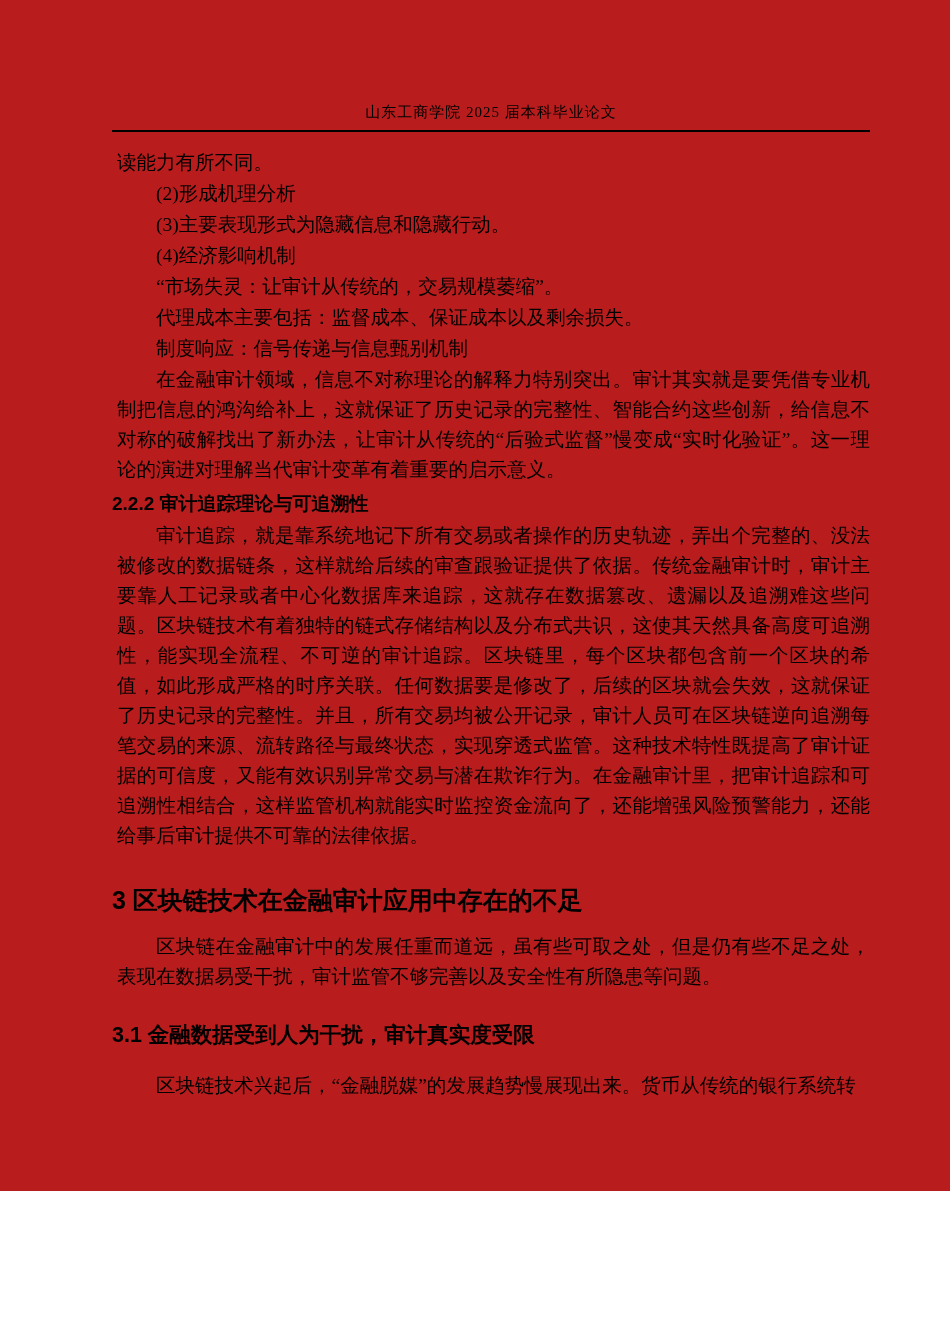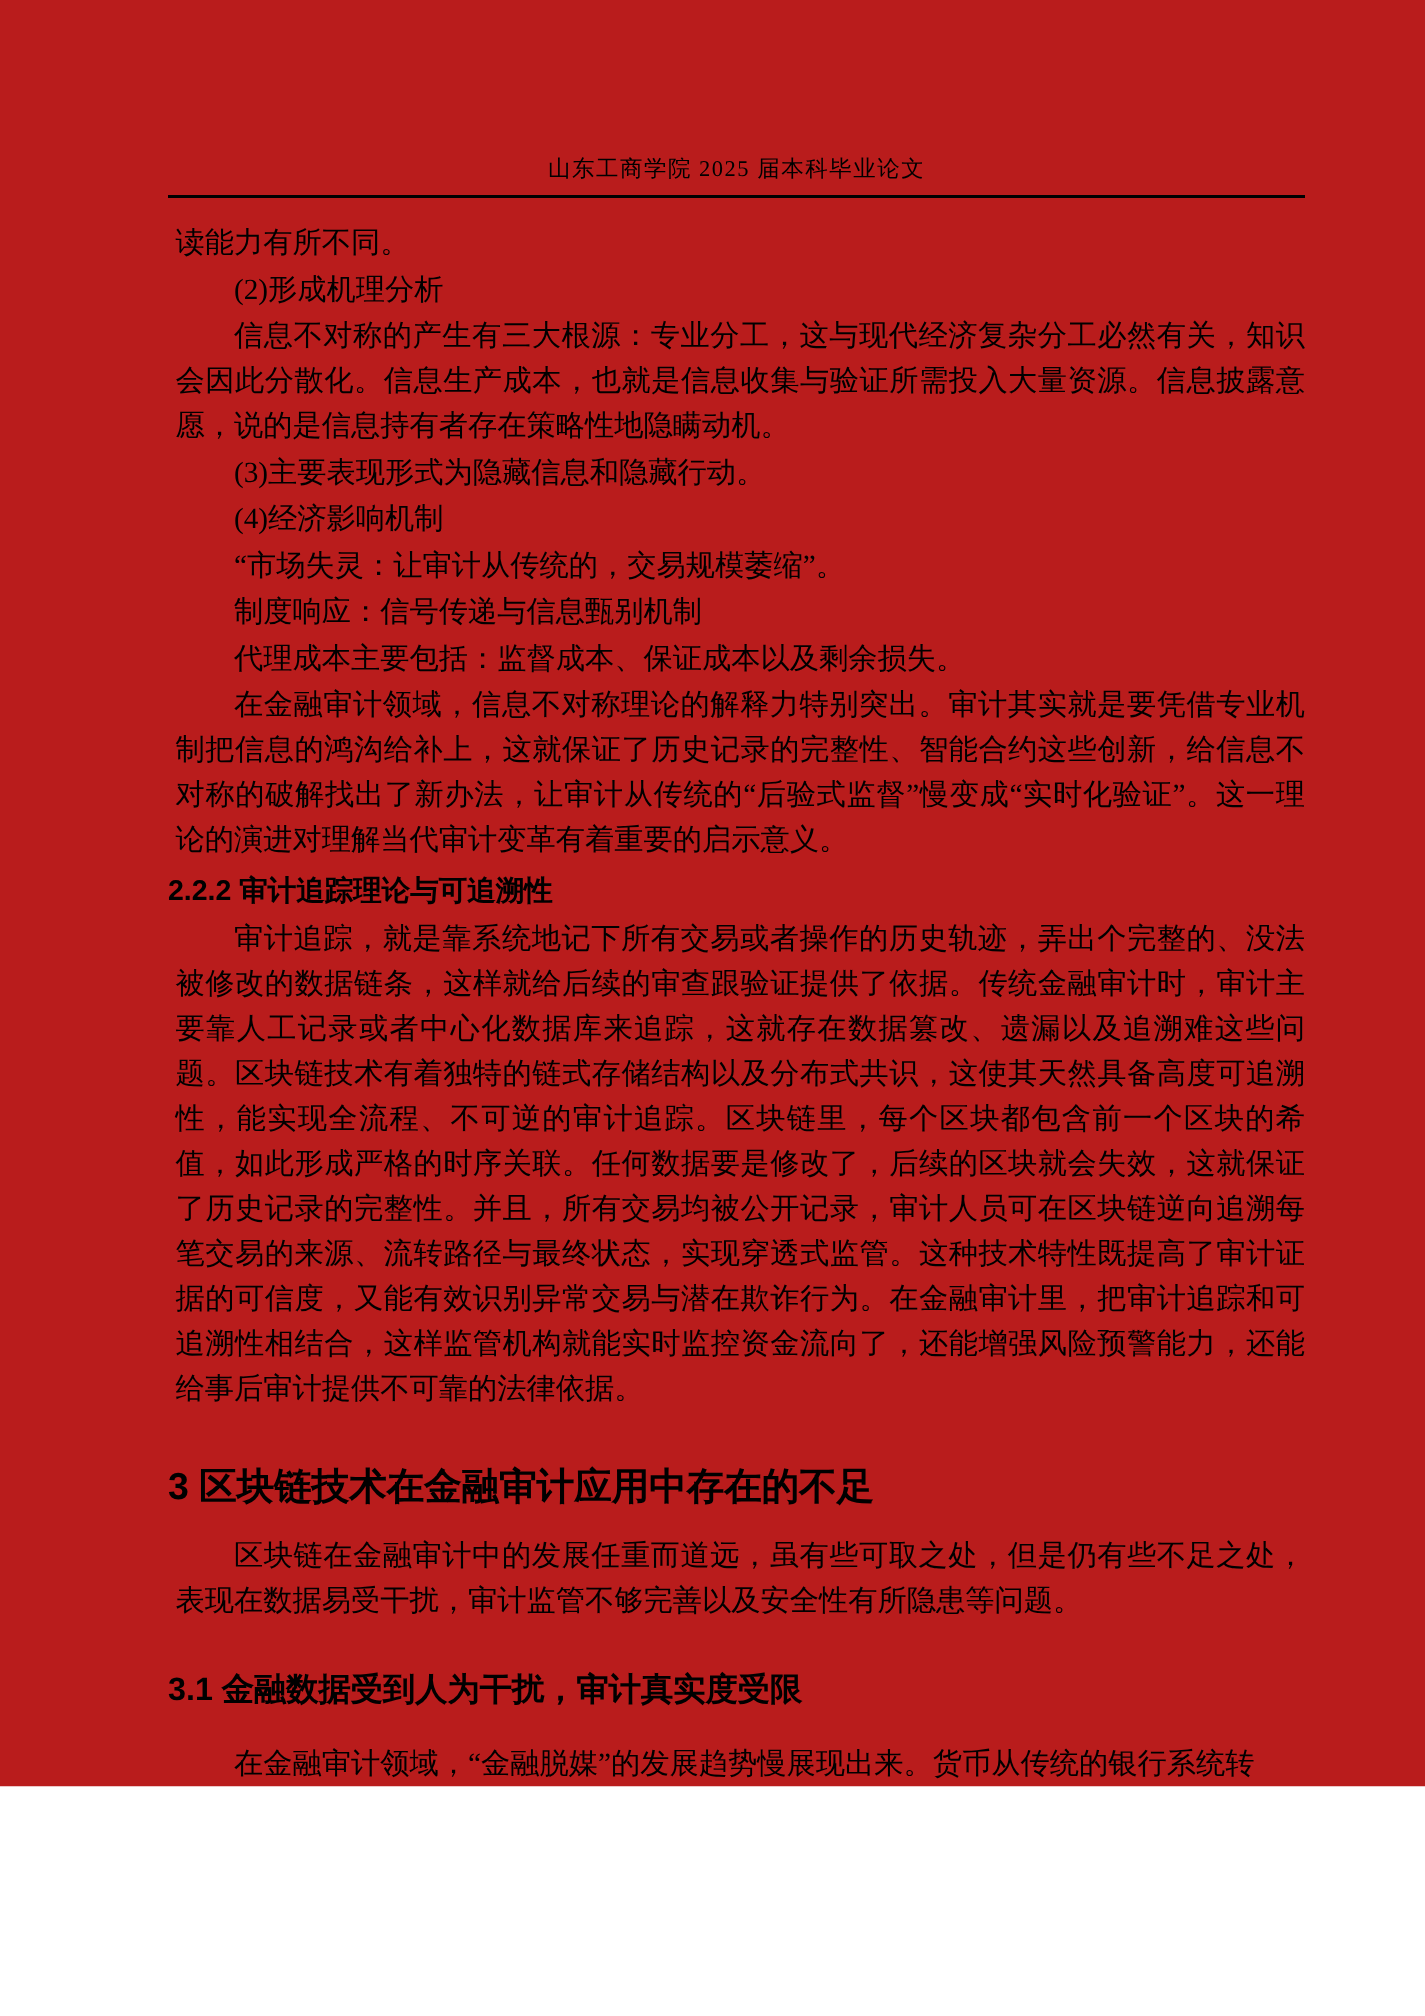--- a/index.html
+++ b/index.html
@@ -71,32 +71,31 @@
 
 <div class="page">
 
   <div class="page-header">
     <span>山东工商学院 2025 届本科毕业论文</span>
   </div>
 
   <div class="content">
     <p class="para no-indent">读能力有所不同。</p>
     <p class="para">(2)形成机理分析</p>
-    <p class="para">信息不对称的产生有三大根源：专业分工，这与现代经济复杂分工必然有关，知识会因此分散化。信息生产成本，也就是信息收集与验证所需投入大量资源。信息披露意愿，说的是信息持有者存在策略性地隐瞒动机。</p>
     <p class="para">(3)主要表现形式为隐藏信息和隐藏行动。</p>
     <p class="para">(4)经济影响机制</p>
     <p class="para">“市场失灵：让审计从传统的，交易规模萎缩”。</p>
+    <p class="para">代理成本主要包括：监督成本、保证成本以及剩余损失。</p>
     <p class="para">制度响应：信号传递与信息甄别机制</p>
-    <p class="para">代理成本主要包括：监督成本、保证成本以及剩余损失。</p>
     <p class="para">在金融审计领域，信息不对称理论的解释力特别突出。审计其实就是要凭借专业机制把信息的鸿沟给补上，这就保证了历史记录的完整性、智能合约这些创新，给信息不对称的破解找出了新办法，让审计从传统的“后验式监督”慢变成“实时化验证”。这一理论的演进对理解当代审计变革有着重要的启示意义。</p>
     <h3 class="h-sub">2.2.2 审计追踪理论与可追溯性</h3>
     <p class="para">审计追踪，就是靠系统地记下所有交易或者操作的历史轨迹，弄出个完整的、没法被修改的数据链条，这样就给后续的审查跟验证提供了依据。传统金融审计时，审计主要靠人工记录或者中心化数据库来追踪，这就存在数据篡改、遗漏以及追溯难这些问题。区块链技术有着独特的链式存储结构以及分布式共识，这使其天然具备高度可追溯性，能实现全流程、不可逆的审计追踪。区块链里，每个区块都包含前一个区块的希值，如此形成严格的时序关联。任何数据要是修改了，后续的区块就会失效，这就保证了历史记录的完整性。并且，所有交易均被公开记录，审计人员可在区块链逆向追溯每笔交易的来源、流转路径与最终状态，实现穿透式监管。这种技术特性既提高了审计证据的可信度，又能有效识别异常交易与潜在欺诈行为。在金融审计里，把审计追踪和可追溯性相结合，这样监管机构就能实时监控资金流向了，还能增强风险预警能力，还能给事后审计提供不可靠的法律依据。</p>
     <h1 class="h-chapter">3 区块链技术在金融审计应用中存在的不足</h1>
     <p class="para">区块链在金融审计中的发展任重而道远，虽有些可取之处，但是仍有些不足之处，表现在数据易受干扰，审计监管不够完善以及安全性有所隐患等问题。</p>
     <h2 class="h-section">3.1 金融数据受到人为干扰，审计真实度受限</h2>
-    <p class="para">在金融审计领域，“金融脱媒”的发展趋势慢展现出来。货币从传统的银行系统转</p>
+    <p class="para">区块链技术兴起后，“金融脱媒”的发展趋势慢展现出来。货币从传统的银行系统转</p>
   </div>
 
   <div class="page-footer">
     <span>5</span>
   </div>
 
 </div>
 
 </body></html>

